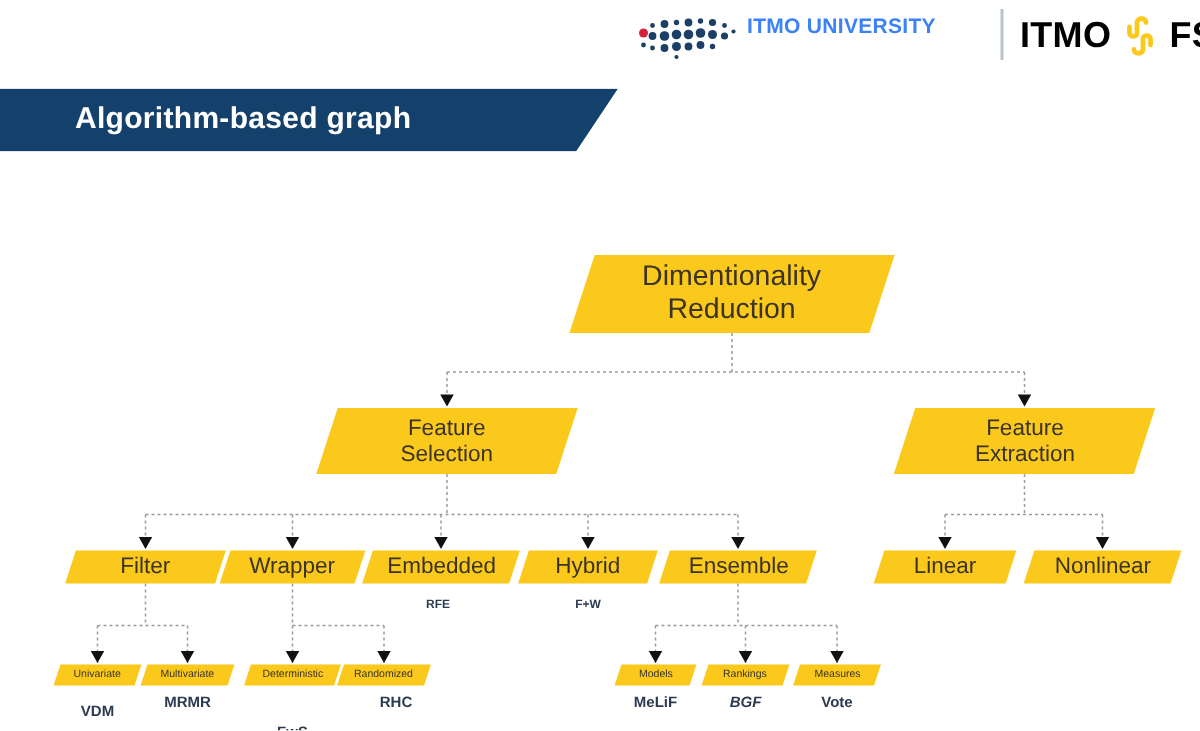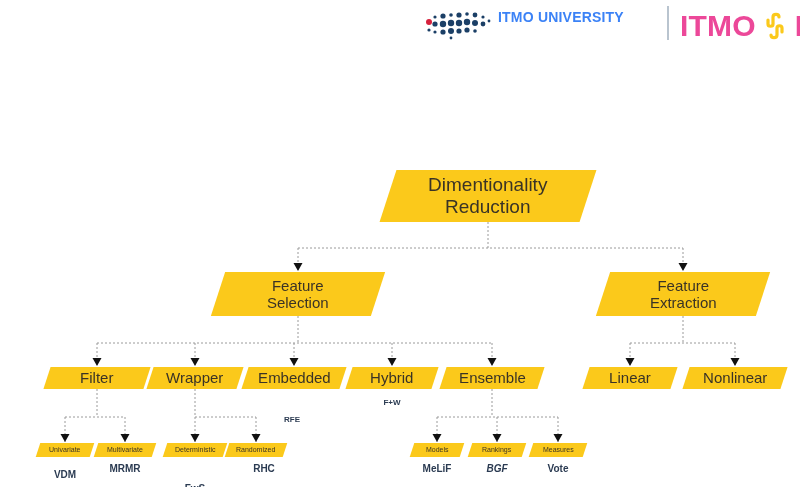--- a/index.html
+++ b/index.html
@@ -44,23 +44,23 @@
     width: 2px; height: 34px;
     background: #b9c4cf;
   }
   #brand-itmofs {
     position: absolute;
     left: 680px; top: 9px;
     height: 30px;
     white-space: nowrap;
   }
   .fs-word {
-    font-size: 30px;
-    font-weight: bold;
-    color: #ec4899;
+    font-size: 24px;
+    font-weight: bold;
+    color: #000000;
     vertical-align: middle;
     letter-spacing: 0.2px;
   }
   #fs-clip {
     display: inline-block;
     vertical-align: middle;
     width: 28px; height: 30px;
     margin: 0 1px;
   }
 
@@ -190,20 +190,24 @@
           <g fill="none" stroke="#fbc91b" stroke-width="3.2" stroke-linecap="round">
             <path d="M18 6 C18 2.5, 12 2.5, 12 6 L12 13 C12 16, 7 16, 7 13 L7 9"></path>
             <path d="M10 24 C10 27.5, 16 27.5, 16 24 L16 17 C16 14, 21 14, 21 17 L21 21"></path>
           </g>
         </svg>
       </span>
       <span class="fs-word">FS</span>
     </div>
   </div>
 
+  <div id="title-banner">
+    <div id="title-banner-shape"></div>
+    <div id="title-text">Algorithm-based graph</div>
+  </div>
 
   <div id="diagram">
     <svg id="connectors" viewBox="0 0 800 487" xmlns="http://www.w3.org/2000/svg">
         <line x1="488" y1="222" x2="488" y2="248" stroke="#9a9a9a" stroke-width="1" stroke-dasharray="2 2"></line>
         <line x1="298" y1="248" x2="683" y2="248" stroke="#9a9a9a" stroke-width="1" stroke-dasharray="2 2"></line>
         <line x1="298" y1="248" x2="298" y2="271" stroke="#9a9a9a" stroke-width="1" stroke-dasharray="2 2"></line>
         <polygon points="293.5,263 302.5,263 298,271" fill="#111111"></polygon>
         <line x1="683" y1="248" x2="683" y2="271" stroke="#9a9a9a" stroke-width="1" stroke-dasharray="2 2"></line>
         <polygon points="678.5,263 687.5,263 683,271" fill="#111111"></polygon>
         <line x1="298" y1="316" x2="298" y2="343" stroke="#9a9a9a" stroke-width="1" stroke-dasharray="2 2"></line>
@@ -293,21 +297,21 @@
       </div>
       <div class="node skew lvl3" style="left: 412px; top: 443px; width: 50px; height: 14px;">
         <span class="node-label">Models</span>
       </div>
       <div class="node skew lvl3" style="left: 470px; top: 443px; width: 54px; height: 14px;">
         <span class="node-label">Rankings</span>
       </div>
       <div class="node skew lvl3" style="left: 531px; top: 443px; width: 54px; height: 14px;">
         <span class="node-label">Measures</span>
       </div>
-      <div class="sub-caption" style="left: 252px; top: 398px; width: 80px; margin-top: 17px;">RFE</div>
+      <div class="sub-caption" style="left: 252px; top: 398px; width: 80px;">RFE</div>
       <div class="sub-caption" style="left: 352px; top: 398px; width: 80px;">F+W</div>
       <div class="leaf-caption" style="left: 25px; top: 469px; width: 80px;">VDM</div>
       <div class="leaf-caption" style="left: 85px; top: 463px; width: 80px;">MRMR</div>
       <div class="leaf-caption" style="left: 155px; top: 463px; width: 80px; margin-top: 20px;">FwS</div>
       <div class="leaf-caption" style="left: 224px; top: 463px; width: 80px;">RHC</div>
       <div class="leaf-caption" style="left: 397px; top: 463px; width: 80px;">MeLiF</div>
       <div class="leaf-caption" style="left: 457px; top: 463px; width: 80px; font-style: italic;">BGF</div>
       <div class="leaf-caption" style="left: 518px; top: 463px; width: 80px;">Vote</div>
     </div>
 

